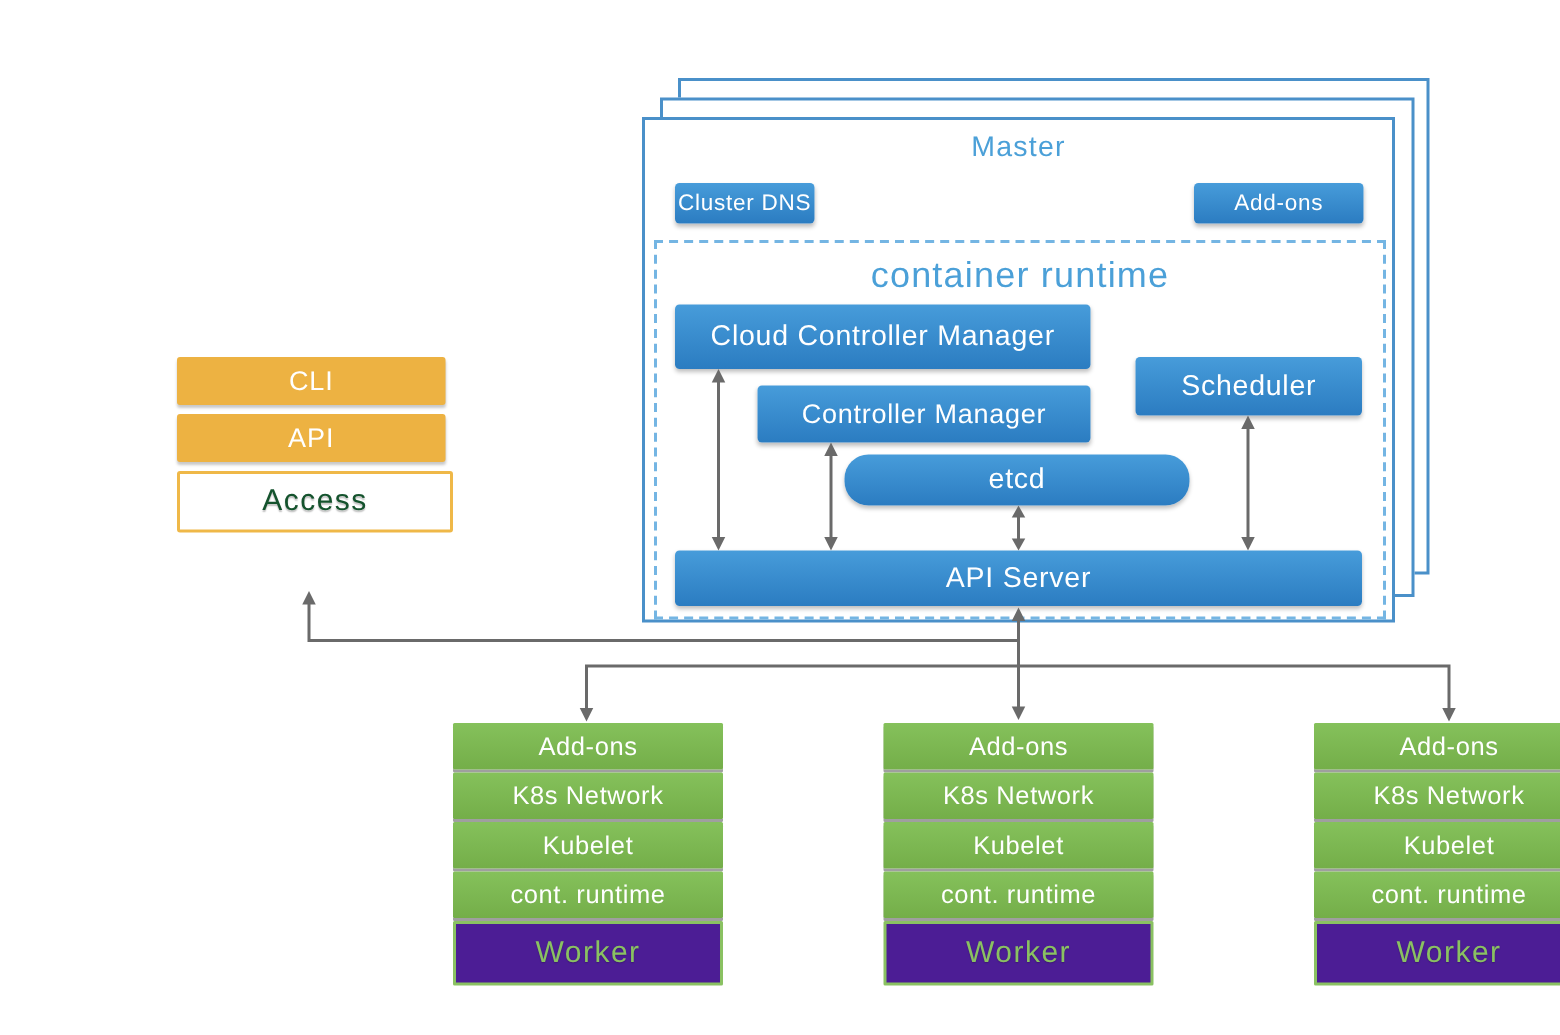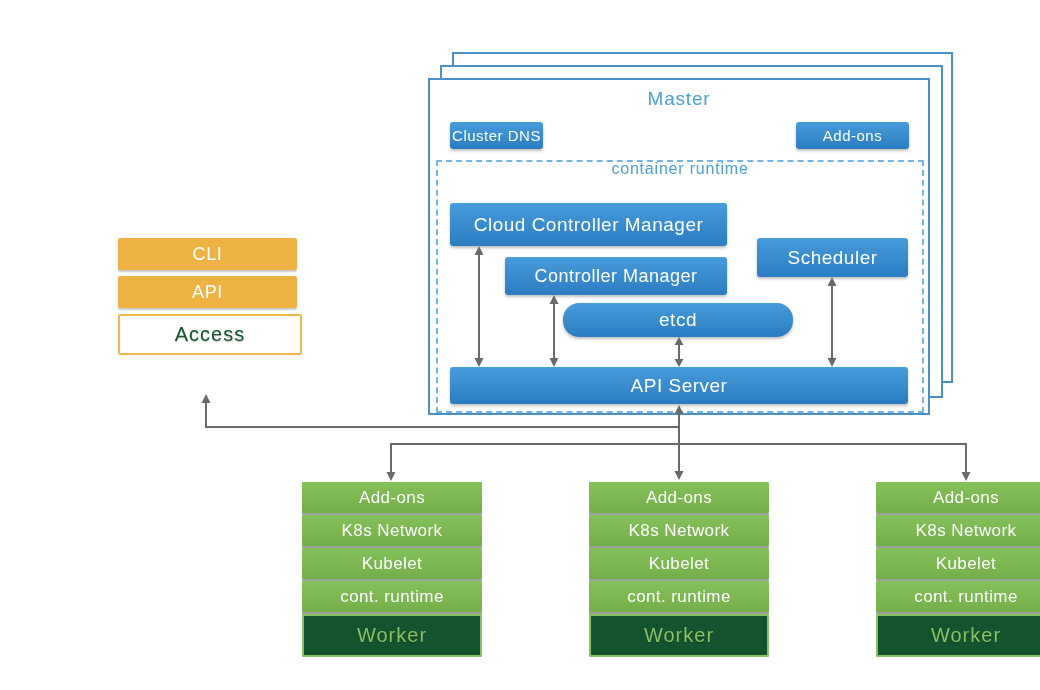--- a/index.html
+++ b/index.html
@@ -35,42 +35,42 @@
     font-size:20px;letter-spacing:1px;text-shadow:0 1px 1px rgba(0,0,0,.25);
   }
   
   .worker-stack{position:absolute;top:482px;width:180px;}
   .green-row{
     height:31px;margin-bottom:2px;background:linear-gradient(180deg,#85c15b,#74ae49);
     color:#fff;display:flex;align-items:center;justify-content:center;
     font-size:17px;letter-spacing:.4px;box-shadow:0 2px 0 0 #9f9f9f;border-radius:1px;
   }
   .worker-box{
-    height:43px;border:2px solid #8ac162;box-sizing:border-box;background:#14532d;border-radius:1px;
+    height:43px;border:2px solid #8ac162;box-sizing:border-box;background:#4c1d95;border-radius:1px;
     color:#8ac162;display:flex;align-items:center;justify-content:center;
     font-size:20px;letter-spacing:1px;text-shadow:0 1px 1px rgba(0,0,0,.22);
   }
   .arrows{position:absolute;left:0;top:0;pointer-events:none;}
 </style>
 </head>
 <body>
 
 <div class="canvas">
 
   <div class="layer" style="left:412px;top:52px;width:501px;height:331px;"></div>
   <div class="layer" style="left:400px;top:65px;width:503px;height:333px;"></div>
   <div class="layer" style="left:388px;top:78px;width:502px;height:337px;"></div>
 
   <div class="blue-title" style="left:388px;top:88px;width:502px;font-size:19px;">Master</div>
 
   <div class="bluebox" style="left:410px;top:122px;width:93px;height:27px;font-size:15px;">Cluster DNS</div>
   <div class="bluebox" style="left:756px;top:122px;width:113px;height:27px;font-size:15px;">Add-ons</div>
 
   <div class="dashedbox" style="left:396px;top:160px;width:488px;height:253px;"></div>
-  <div class="blue-title" style="left:396px;top:160px;width:488px;font-size:16px;text-align:center;">container runtime</div>
+  <div class="blue-title" style="left:396px;top:170px;width:488px;font-size:24px;text-align:center;">container runtime</div>
 
   <div class="bluebox" style="left:410px;top:203px;width:277px;height:43px;font-size:19px;text-align:center;">Cloud Controller Manager</div>
   <div class="bluebox" style="left:465px;top:257px;width:222px;height:38px;font-size:18px;">Controller Manager</div>
   <div class="bluebox" style="left:717px;top:238px;width:151px;height:39px;font-size:19px;">Scheduler</div>
   <div class="bluebox" style="left:523px;top:303px;width:230px;height:34px;font-size:19px;border-radius:16px;">etcd</div>
   <div class="bluebox" style="left:410px;top:367px;width:458px;height:37px;font-size:19px;">API Server</div>
 
   <div style="position:absolute;left:78px;top:238px;">
     <div class="orange-row">CLI</div>
     <div class="orange-row">API</div>

